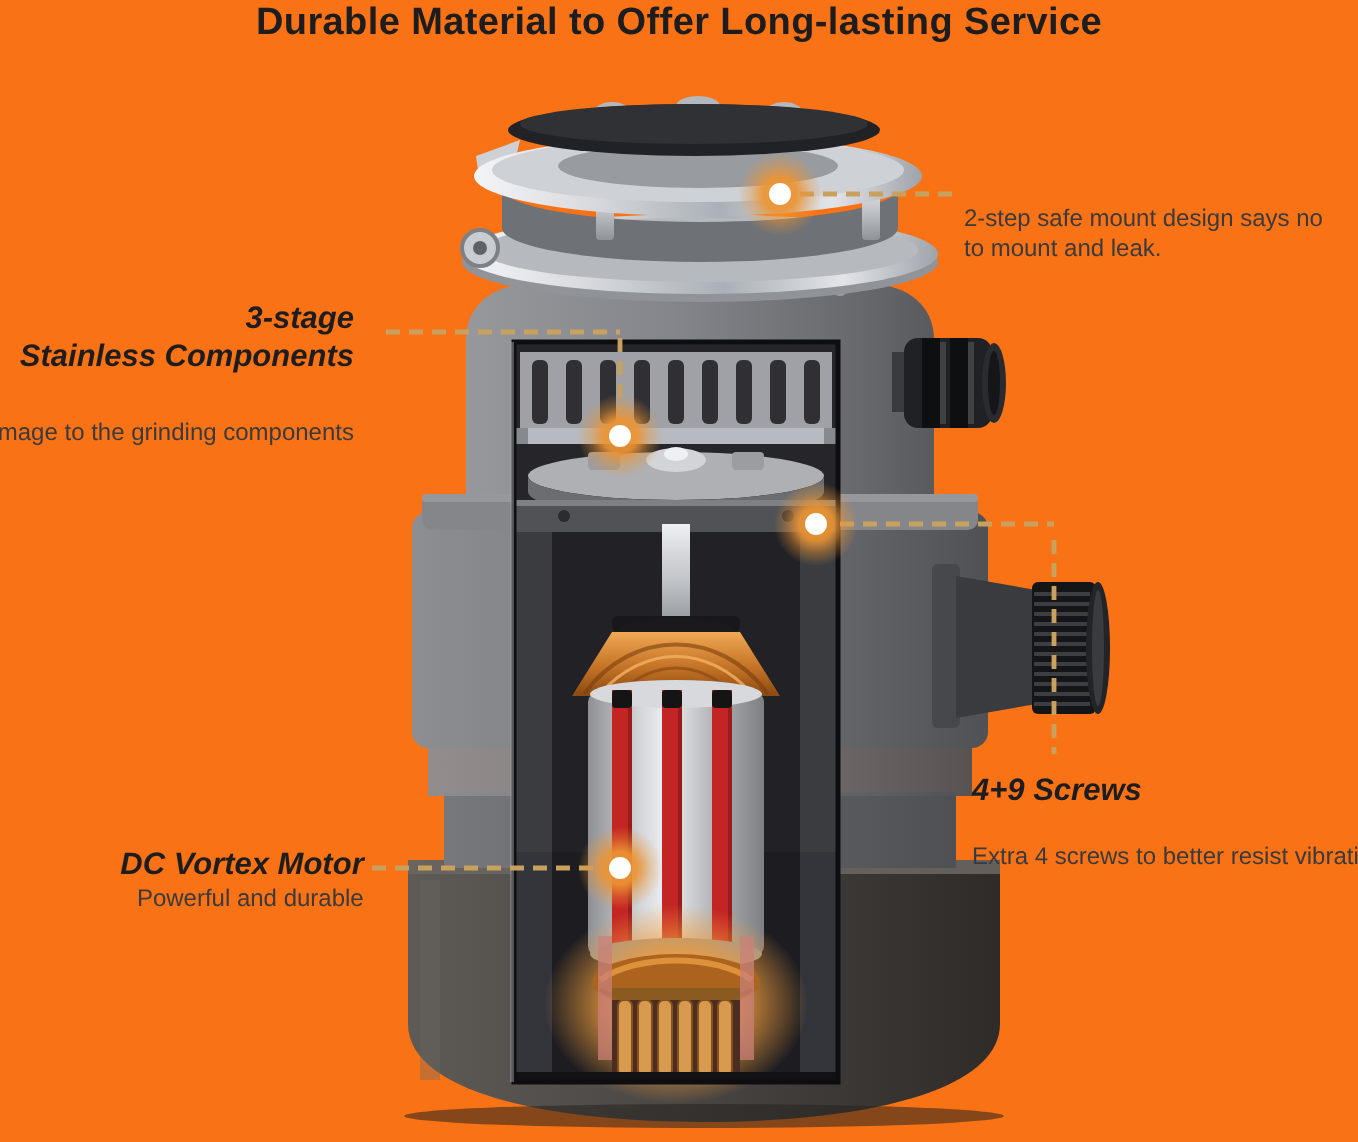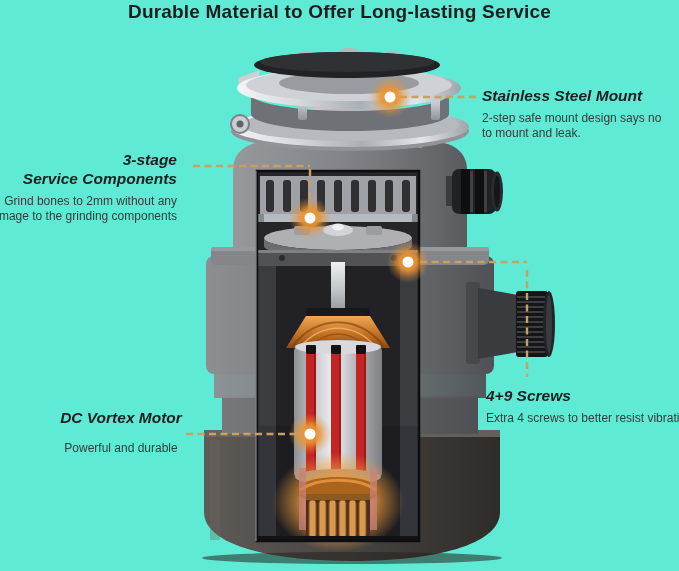--- a/index.html
+++ b/index.html
@@ -1,40 +1,40 @@
 <!DOCTYPE html>
 <html style="--accent-glow: #EC9433; --dash: #C9A15E; --title-text: #1d1d1f; --body-text: #3a3a3c;"><head>
 <meta charset="utf-8">
 <style>
   html,body{margin:0;padding:0;background:#fff;}
   .stage{
-    position:relative;width:679px;height:571px;background:#5eead4;overflow:hidden;
+    position:relative;width:679px;height:571px;background:#f97316;overflow:hidden;
     font-family:"Liberation Sans",sans-serif;color:#222;
   }
   .title{
     position:absolute;top:1px;left:0;right:0;text-align:center;
     font-size:19px;font-weight:700;letter-spacing:.2px;
     color:var(--title-text,#1d1d1f);
   }
   .product-svg{position:absolute;left:0;top:0;}
   .callout{position:absolute;}
   .co-head{
     font-style:italic;font-weight:700;font-size:15.5px;line-height:19px;
     color:var(--title-text,#202022);white-space:nowrap;
   }
   .co-body{
     font-size:12px;line-height:15px;color:var(--body-text,#3a3a3c);
-    margin-top:6px;white-space:nowrap;
+    margin-top:16px;white-space:nowrap;
   }
   .co-mount{left:482px;top:86px;}
   .co-grind{right:502px;top:150px;text-align:right;}
   .co-grind .co-body{margin-top:6px;}
   .co-screws{left:486px;top:386px;}
-  .co-motor{left:121px;top:408px;transform:translateX(-50%);text-align:center;}
-  .co-motor .co-body{margin-top:14px;}
+  .co-motor{left:121px;top:423px;transform:translateX(-50%);text-align:right;}
+  .co-motor .co-body{margin-top:0;}
   .dashline{
     stroke:var(--dash,#C9A15E);stroke-width:2.4;stroke-dasharray:7 4.5;
     fill:none;stroke-linecap:butt;
   }
   .gstop{stop-color:var(--accent-glow,#EC9433);}
   .hotstop1{stop-color:#ffda90;} .hotstop2{stop-color:#ef9c3c;} .hotstop3{stop-color:#ef9c3c;}
 </style>
 </head>
 <body>
 
@@ -288,34 +288,33 @@
       <circle cx="408" cy="262" r="21" fill="url(#gGlow)"></circle>
         <circle cx="408" cy="262" r="5.5" fill="#ffffff"></circle>
     </g>
     <g>
       <circle cx="310" cy="434" r="21" fill="url(#gGlow)"></circle>
         <circle cx="310" cy="434" r="5.5" fill="#ffffff"></circle>
     </g>
   </svg>
 
   <div class="callout co-mount">
-    <div class="co-head">Stainless Steel Mount</div>
     <div class="co-body">
       <span>2-step safe mount design says no</span><br>
       <span>to mount and leak.</span>
     </div>
   </div>
 
   <div class="callout co-grind">
     <div class="co-head">
       <span>3-stage</span><br>
-      <span>Service Components</span>
+      <span>Stainless Components</span>
     </div>
     <div class="co-body">
-      <span>Grind bones to 2mm without any</span><br>
+      <br>
       <span>demage to the grinding components</span>
     </div>
   </div>
 
   <div class="callout co-screws">
     <div class="co-head">
       <span>4+9 Screws</span><br>
     </div>
     <div class="co-body">Extra 4 screws to better resist vibration</div>
   </div>

